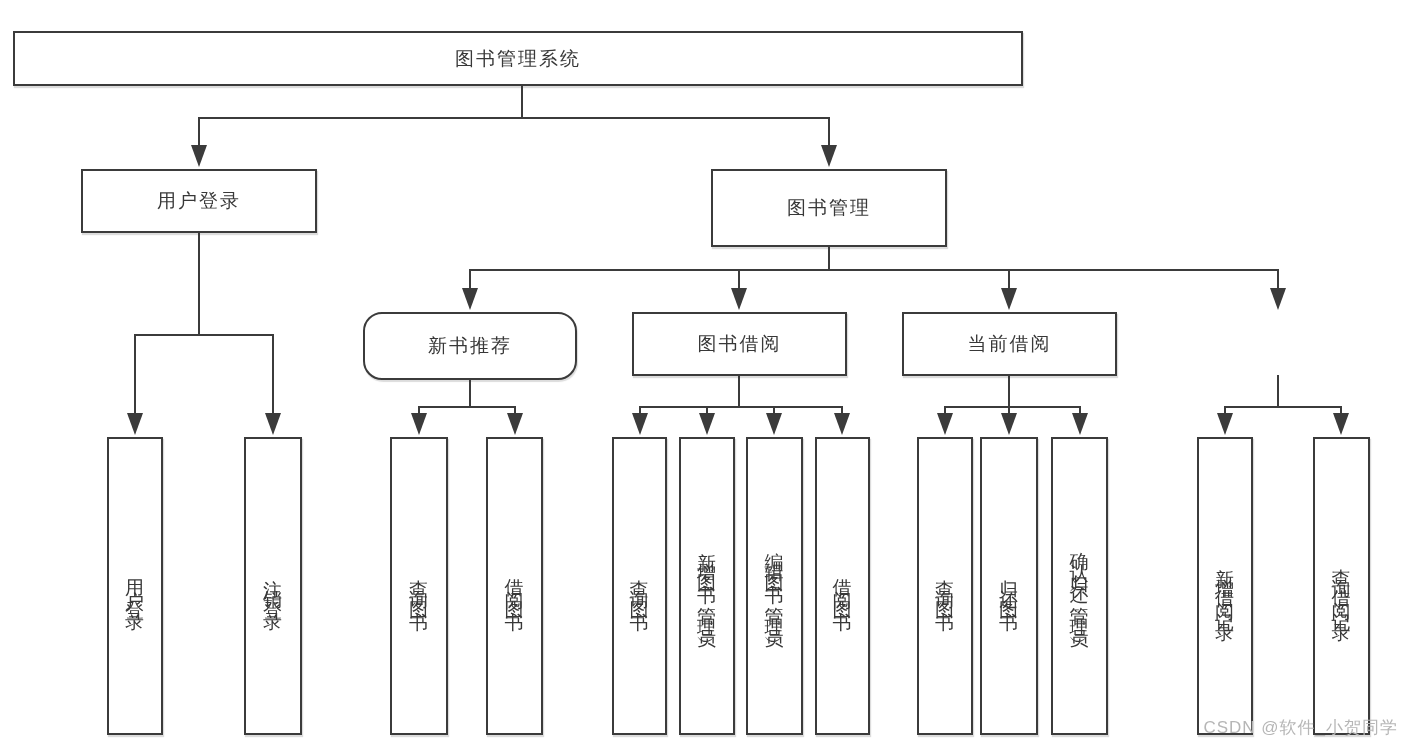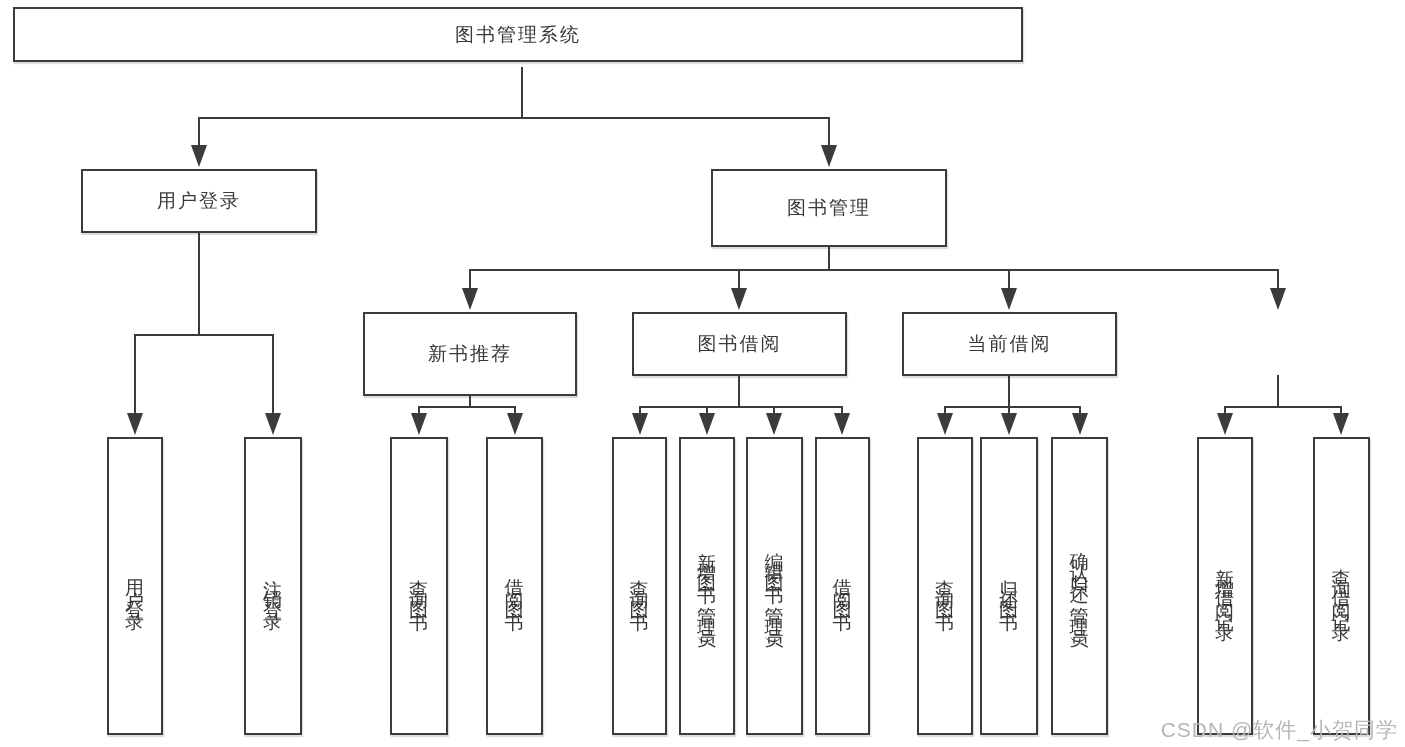--- a/index.html
+++ b/index.html
@@ -27,21 +27,21 @@
   .leaf span{
     writing-mode:vertical-rl;
     letter-spacing:11px;
     font-size:19px;
     line-height:1;
     color:#383838;
   }
   .watermark{
     position:absolute;
     color:#b6b6b6;
-    font-size:21px;
+    font-size:17px;
     letter-spacing:1px;
     white-space:nowrap;
   }
 </style>
 </head>
 <body>
 
 <div id="stage">
 
   <svg id="connectors" width="1405" height="747" viewBox="0 0 1405 747">
@@ -69,32 +69,32 @@
       <polygon points="766,413 782,413 774,435"></polygon>
       <polygon points="834,413 850,413 842,435"></polygon>
       <polygon points="937,413 953,413 945,435"></polygon>
       <polygon points="1001,413 1017,413 1009,435"></polygon>
       <polygon points="1072,413 1088,413 1080,435"></polygon>
       <polygon points="1217,413 1233,413 1225,435"></polygon>
       <polygon points="1333,413 1349,413 1341,435"></polygon>
     </g>
   </svg>
 
-  <div class="node" style="left:13px;top:7px;width:1010px;height:55px;justify-content:center;">
+  <div class="node" style="left:13px;top:31px;width:1010px;height:55px;justify-content:center;">
     <span>图书管理系统</span>
   </div>
 
   <div class="node" style="left:81px;top:169px;width:236px;height:64px;">
     <span>用户登录</span>
   </div>
   <div class="node" style="left:711px;top:169px;width:236px;height:78px;">
     <span>图书管理</span>
   </div>
 
-  <div class="node" style="left:363px;top:312px;width:214px;height:84px;">
+  <div class="node" style="left:363px;top:312px;width:214px;height:68px;border-radius:19px;">
     <span>新书推荐</span>
   </div>
   <div class="node" style="left:902px;top:312px;width:215px;height:64px;">
     <span>当前借阅</span>
   </div>
   <div class="node" style="left:632px;top:312px;width:215px;height:64px;">
     <span>图书借阅</span>
   </div>
 
   <div class="node leaf" style="left:107px;top:437px;width:56px;height:298px;">

